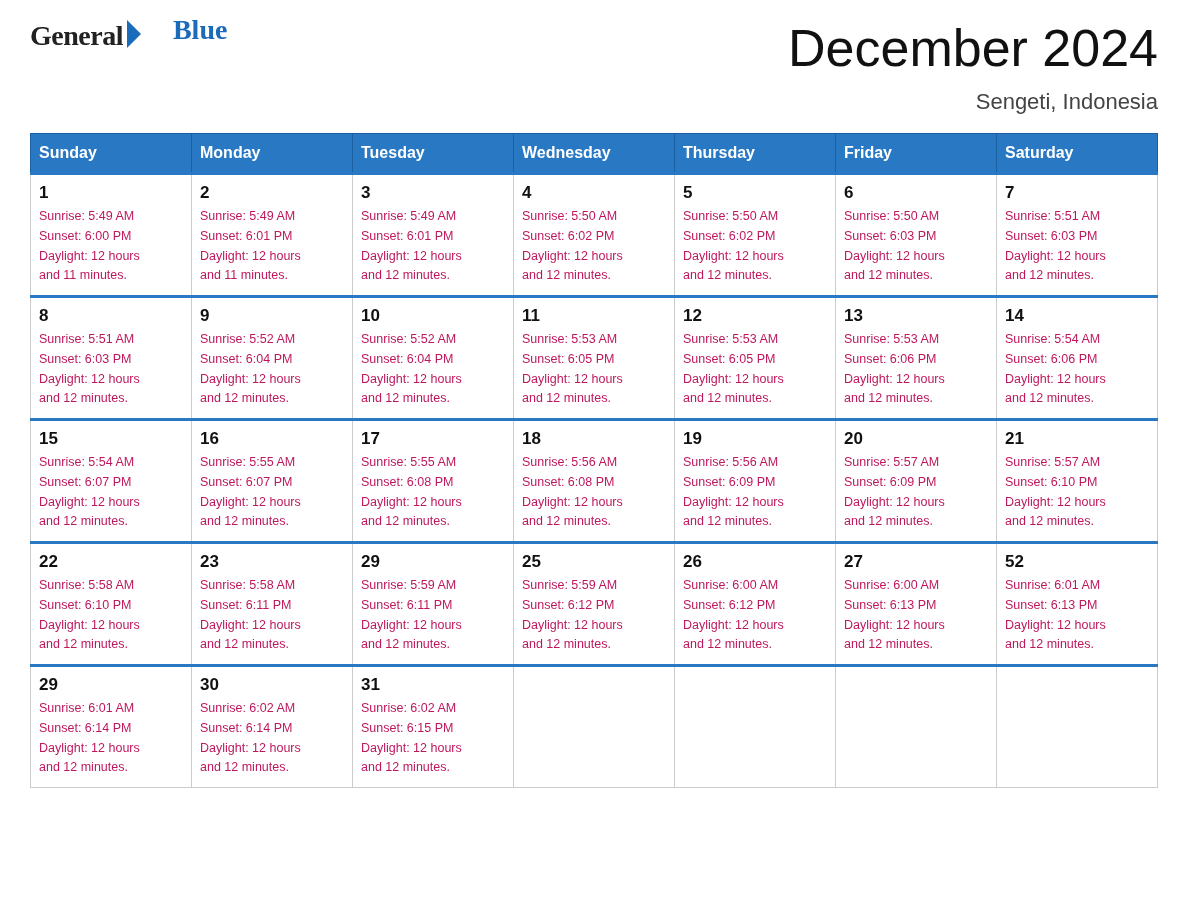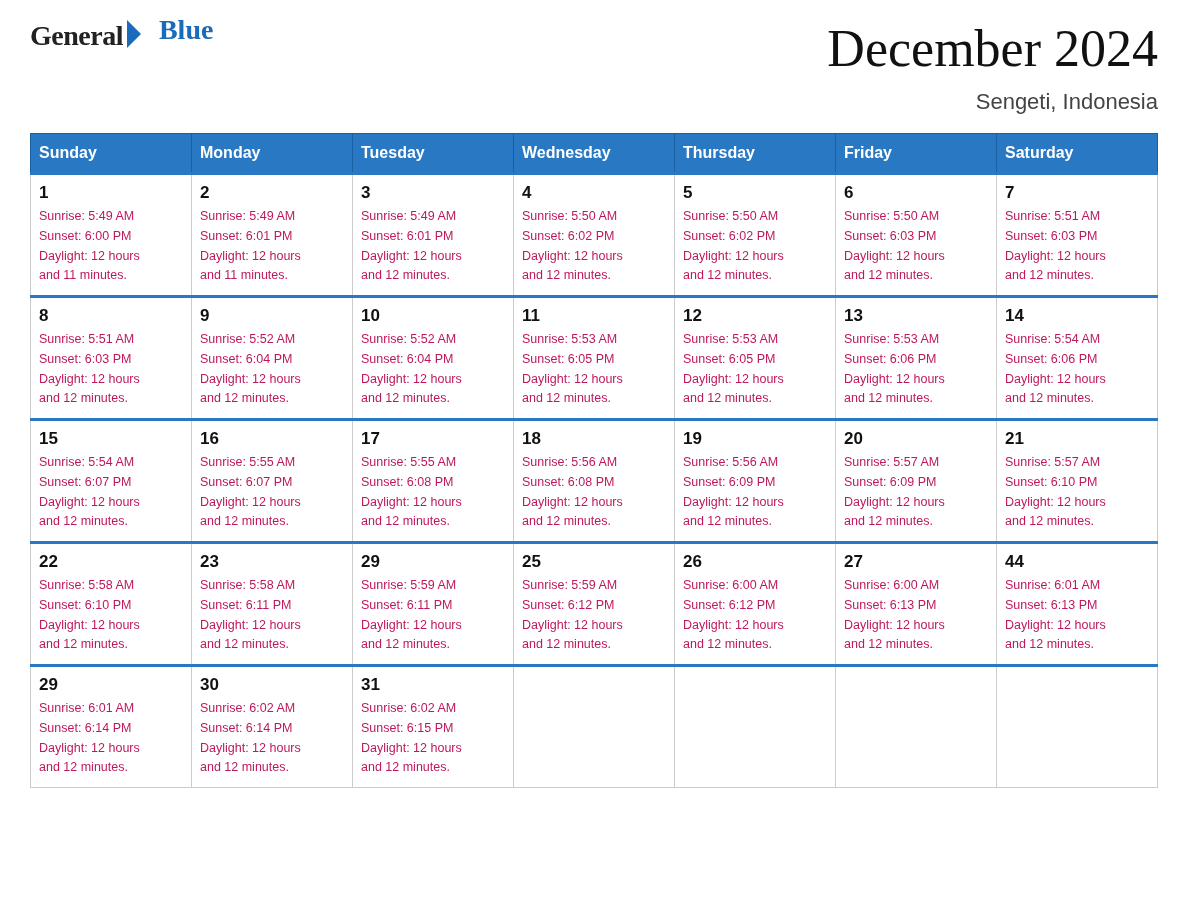--- a/index.html
+++ b/index.html
@@ -43,29 +43,29 @@
       border-bottom: 14px solid transparent;
       margin-left: 4px;
       margin-top: -4px;
     }
     .logo-blue {
       font-size: 28px;
       font-weight: bold;
       color: #1a6bba;
       font-family: Georgia, serif;
       margin-top: -6px;
-      margin-left: 6px;
+      margin-left: 20px;
     }
     .title-area {
       text-align: right;
     }
     .month-title {
       font-size: 52px;
       font-weight: normal;
-      font-family: Liberation Serif, serif;
+      font-family: Liberation Sans, sans-serif;
       color: #111;
       line-height: 1.1;
     }
     .location {
       font-size: 22px;
       color: #444;
       font-family: Liberation Sans, sans-serif;
       margin-top: 12px;
     }
     .calendar {
@@ -247,21 +247,21 @@
       </td>
         <td>
         <span class="day-num">26</span>
         <span class="day-info">Sunrise: 6:00 AM<br>Sunset: 6:12 PM<br>Daylight: 12 hours<br>and 12 minutes.</span>
       </td>
         <td>
         <span class="day-num">27</span>
         <span class="day-info">Sunrise: 6:00 AM<br>Sunset: 6:13 PM<br>Daylight: 12 hours<br>and 12 minutes.</span>
       </td>
         <td>
-        <span class="day-num">44</span>
+        <span class="day-num">52</span>
         <span class="day-info">Sunrise: 6:01 AM<br>Sunset: 6:13 PM<br>Daylight: 12 hours<br>and 12 minutes.</span>
       </td>
       </tr>
       <tr class="row-divider">
         <td>
         <span class="day-num">29</span>
         <span class="day-info">Sunrise: 6:01 AM<br>Sunset: 6:14 PM<br>Daylight: 12 hours<br>and 12 minutes.</span>
       </td>
         <td>
         <span class="day-num">30</span>

